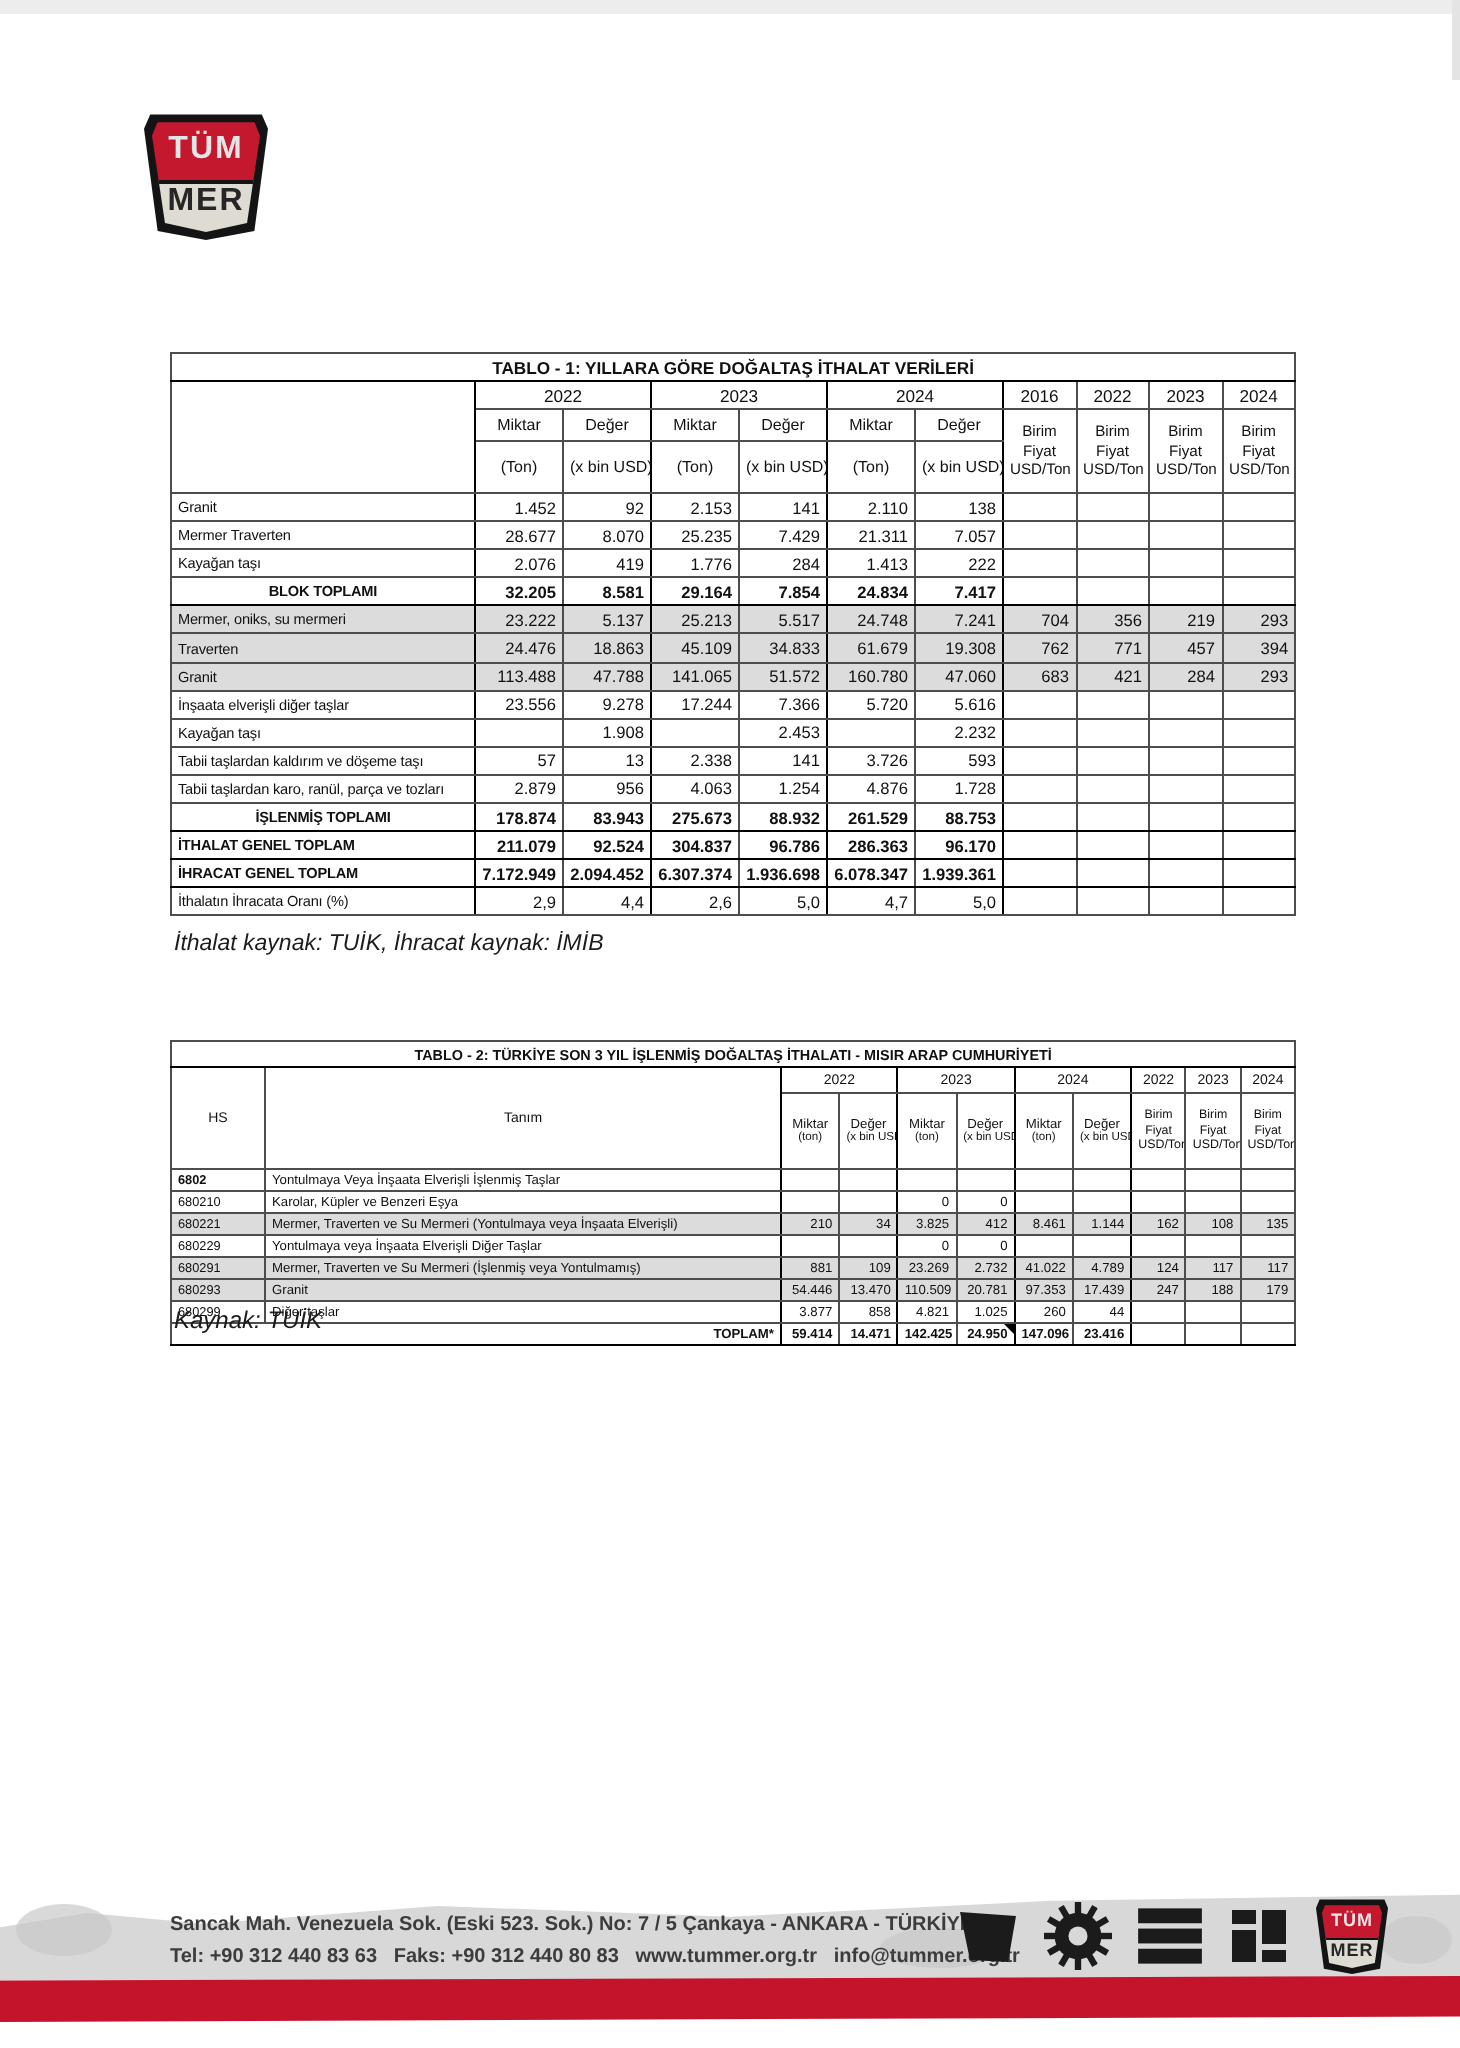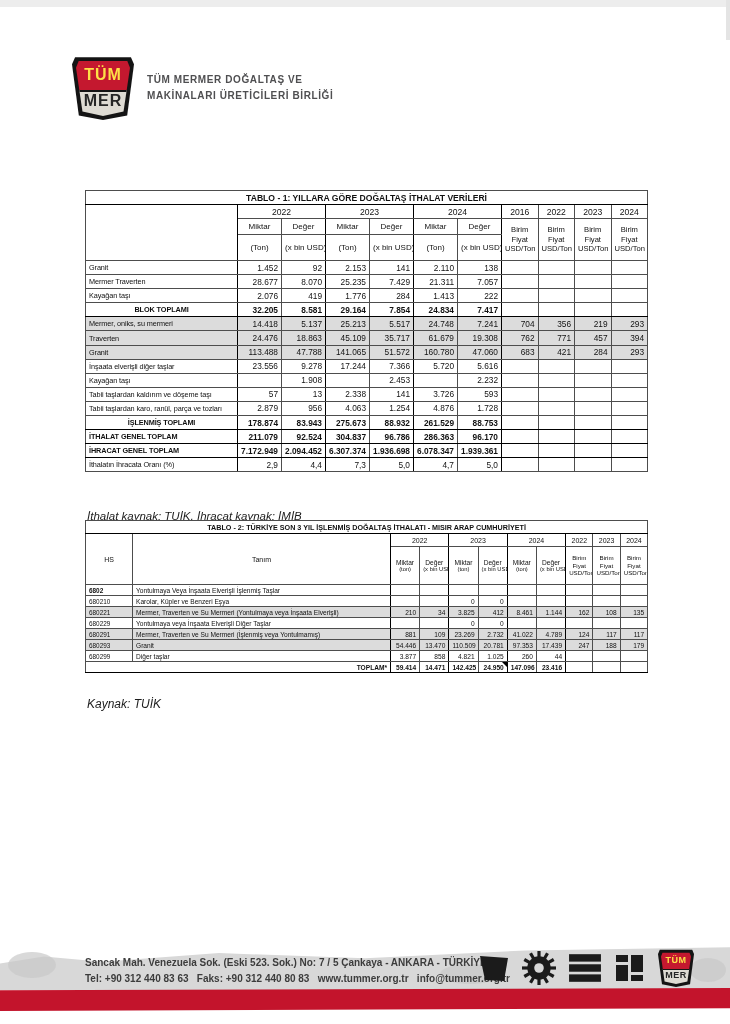--- a/index.html
+++ b/index.html
@@ -10,50 +10,50 @@
   .top-strip{position:absolute;top:0;left:0;width:730px;height:7px;background:#ededed;}
   .page-edge-r{position:absolute;top:0;right:0;width:4px;height:40px;background:#e4e4e4;}
 
   
   .logo{position:absolute;top:56px;left:72px;display:flex;align-items:center;gap:13px;}
   .badge{width:62px;height:64px;background:#141414;position:relative;
     clip-path:polygon(5% 2%,95% 2%,100% 13%,89% 93%,50% 100%,11% 93%,0 13%);}
   .badge-inner{position:absolute;inset:4px;clip-path:polygon(5% 2%,95% 2%,100% 14%,88% 92%,50% 100%,12% 92%,0 14%);
     display:flex;flex-direction:column;}
   .badge-top{flex:0 0 53%;background:#c4182f;display:flex;align-items:center;justify-content:center;
-    color:#fde047;font-weight:bold;font-size:16px;letter-spacing:1px;}
+    color:#e5e5e5;font-weight:bold;font-size:16px;letter-spacing:1px;}
   .badge-bottom{flex:1;background:#dedbd3;display:flex;align-items:flex-start;justify-content:center;
     color:#262626;font-weight:bold;font-size:16px;letter-spacing:1px;border-top:2px solid #141414;}
   .org{font-size:10px;font-weight:bold;color:#4f4f51;letter-spacing:.6px;line-height:1.6;}
 
   
   table{border-collapse:collapse;table-layout:fixed;background:#fff;}
   td{border:1px solid #4d4d4d;overflow:hidden;white-space:nowrap;padding:0 3px;vertical-align:middle;}
   .b-r{border-right:1.6px solid #000 !important;}
   .title{font-weight:bold;text-align:center;border-bottom:1.6px solid #000 !important;}
   .yr,.hd{text-align:center;margin-top:47px;}
   .wrap{white-space:normal;text-align:center;line-height:1.25;}
   .unit{border-left:1.4px solid #000;}
   tr.shaded td{background:#dcdcdc;}
   td.num{text-align:right;}
   tr.total td{font-weight:bold;border-top:1.2px solid #000;border-bottom:1.5px solid #000;}
   tr.grand td{font-weight:bold;border-top:1.6px solid #000;border-bottom:1.6px solid #000;}
 
   
-  .t1wrap{position:absolute;top:190px;left:85px;}
+  .t1wrap{position:absolute;top:176px;left:85px;}
   .t1{width:562px;border:1.8px solid #000;font-size:8.3px;}
   .t1 .title{height:13px;font-size:8.6px;}
   .t1 .yr{height:13px;font-size:8.6px;}
   .t1 .hd{height:15px;font-size:8px;}
   .t1 .hrow2 td{height:25px;}
   .t1 .wrap{font-size:7.6px;}
   .t1 tbody td{height:13.1px;}
   .t1 tbody .label{font-size:7.3px;letter-spacing:-.1px;}
   .t1 tr.total .label{text-align:center;}
-  .cap{position:absolute;font-style:italic;font-size:11.5px;color:#1c1c1c;margin-top:44px;}
+  .cap{position:absolute;font-style:italic;font-size:11.5px;color:#1c1c1c;}
   .cap1{top:466px;left:87px;}
   .cap2{top:653px;left:87px;font-size:12px;}
 
   
   .t2wrap{position:absolute;top:520px;left:85px;}
   .t2{width:562px;border:1.8px solid #000;font-size:6.6px;}
   .t2 .title{height:12px;font-size:7.2px;}
   .t2 .yr{height:12px;font-size:7px;}
   .t2 .hd{height:37px;text-align:center;}
   .t2 .hd .sub{font-size:5.8px;}
@@ -89,24 +89,20 @@
   <div class="top-strip"></div>
   <div class="page-edge-r"></div>
 
   <div class="logo">
     <div class="badge">
       <div class="badge-inner">
         <div class="badge-top">TÜM</div>
         <div class="badge-bottom">MER</div>
       </div>
     </div>
-    <div class="org">
-      <div>TÜM MERMER DOĞALTAŞ VE</div>
-      <div>MAKİNALARI ÜRETİCİLERİ BİRLİĞİ</div>
-    </div>
   </div>
 
   <div class="t1wrap">
     <table class="t1">
       <colgroup>
         <col style="width:152px">
         <col style="width:44px">
           <col style="width:44px">
           <col style="width:44px">
         <col style="width:44px">
@@ -200,37 +196,37 @@
             <td class="num b-r">7.854</td>
             <td class="num">24.834</td>
             <td class="num b-r">7.417</td>
             <td class="num unit"></td>
             <td class="num unit"></td>
             <td class="num unit"></td>
             <td class="num unit"></td>
           </tr>
           <tr class="shaded">
             <td class="label b-r">Mermer, oniks, su mermeri</td>
-            <td class="num">14.418</td>
+            <td class="num">23.222</td>
             <td class="num b-r">5.137</td>
             <td class="num">25.213</td>
             <td class="num b-r">5.517</td>
             <td class="num">24.748</td>
             <td class="num b-r">7.241</td>
             <td class="num unit">704</td>
             <td class="num unit">356</td>
             <td class="num unit">219</td>
             <td class="num unit">293</td>
           </tr>
           <tr class="shaded">
             <td class="label b-r">Traverten</td>
             <td class="num">24.476</td>
             <td class="num b-r">18.863</td>
             <td class="num">45.109</td>
-            <td class="num b-r">35.717</td>
+            <td class="num b-r">34.833</td>
             <td class="num">61.679</td>
             <td class="num b-r">19.308</td>
             <td class="num unit">762</td>
             <td class="num unit">771</td>
             <td class="num unit">457</td>
             <td class="num unit">394</td>
           </tr>
           <tr class="shaded">
             <td class="label b-r">Granit</td>
             <td class="num">113.488</td>
@@ -332,21 +328,21 @@
             <td class="num b-r">1.939.361</td>
             <td class="num unit"></td>
             <td class="num unit"></td>
             <td class="num unit"></td>
             <td class="num unit"></td>
           </tr>
           <tr>
             <td class="label b-r">İthalatın İhracata Oranı (%)</td>
             <td class="num">2,9</td>
             <td class="num b-r">4,4</td>
-            <td class="num">7,3</td>
+            <td class="num">2,6</td>
             <td class="num b-r">5,0</td>
             <td class="num">4,7</td>
             <td class="num b-r">5,0</td>
             <td class="num unit"></td>
             <td class="num unit"></td>
             <td class="num unit"></td>
             <td class="num unit"></td>
           </tr>
         </tbody>
     </table>

